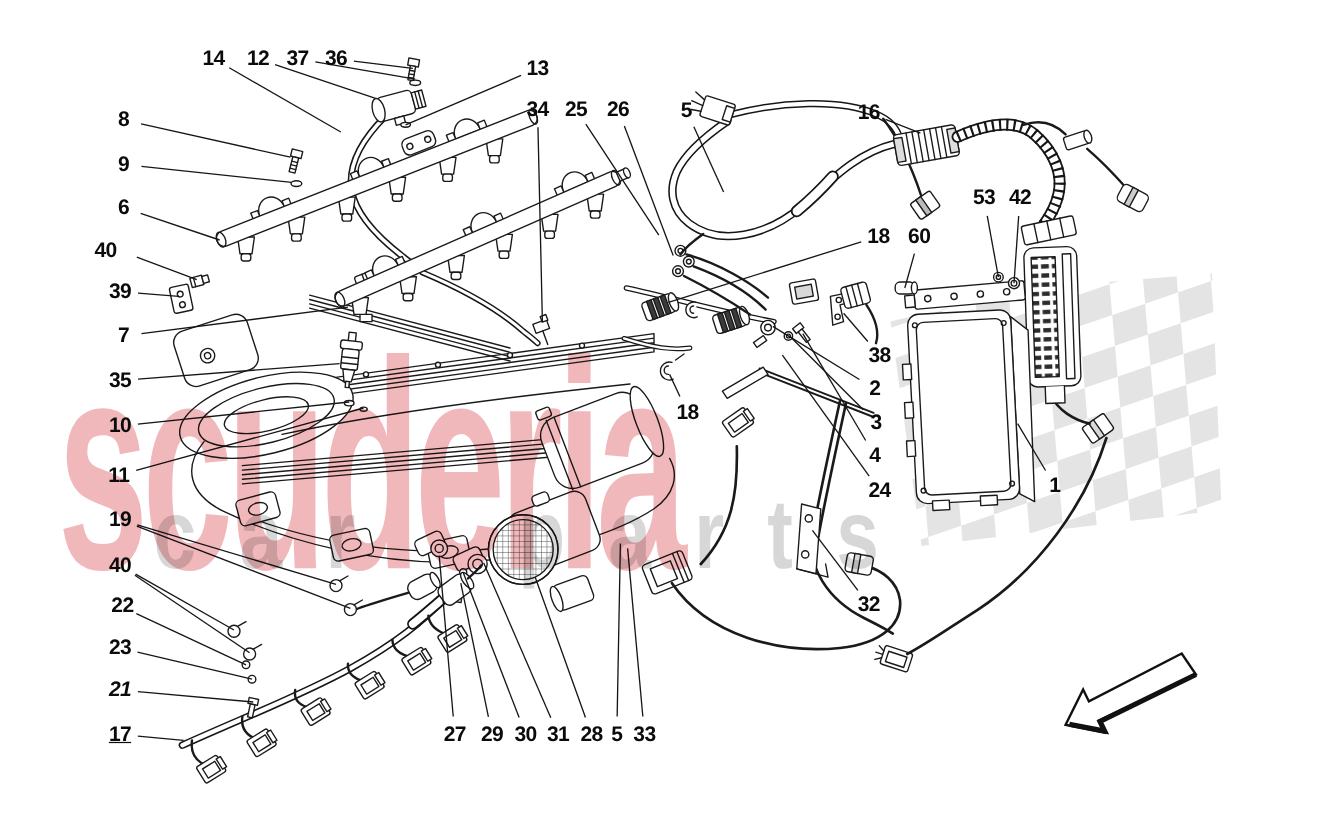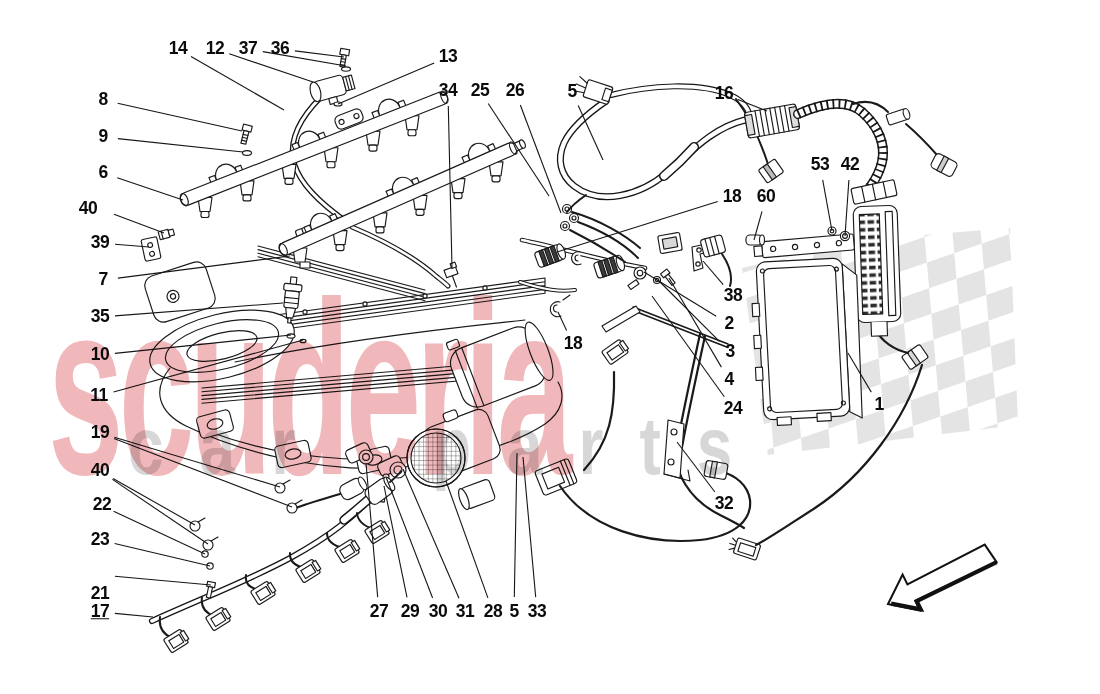--- a/index.html
+++ b/index.html
@@ -593,21 +593,21 @@
       <span class="part-label" style="left: 88px; top: 209px; text-align: right;">40</span>
       <span class="part-label" style="left: 100px; top: 243px;">39</span>
       <span class="part-label" style="left: 103px; top: 280px;">7</span>
       <span class="part-label" style="left: 100px; top: 317px;">35</span>
       <span class="part-label" style="left: 100px; top: 355px;">10</span>
       <span class="part-label" style="left: 99px; top: 396px;">11</span>
       <span class="part-label" style="left: 100px; top: 433px;">19</span>
       <span class="part-label" style="left: 100px; top: 471px;">40</span>
       <span class="part-label" style="left: 102px; top: 505px;">22</span>
       <span class="part-label" style="left: 100px; top: 540px;">23</span>
-      <span class="part-label" style="left: 100px; top: 594px;">21</span>
+      <span class="part-label" style="left: 100px; top: 575px; font-style: italic;">21</span>
       <span class="part-label" style="left: 100px; top: 612px; text-decoration: underline;">17</span>
       <span class="part-label" style="left: 448px; top: 91px;">34</span>
       <span class="part-label" style="left: 480px; top: 91px;">25</span>
       <span class="part-label" style="left: 515px; top: 91px;">26</span>
       <span class="part-label" style="left: 572px; top: 92px;">5</span>
       <span class="part-label" style="left: 724px; top: 94px;">16</span>
       <span class="part-label" style="left: 820px; top: 165px;">53</span>
       <span class="part-label" style="left: 850px; top: 165px;">42</span>
       <span class="part-label" style="left: 732px; top: 197px;">18</span>
       <span class="part-label" style="left: 766px; top: 197px;">60</span>

